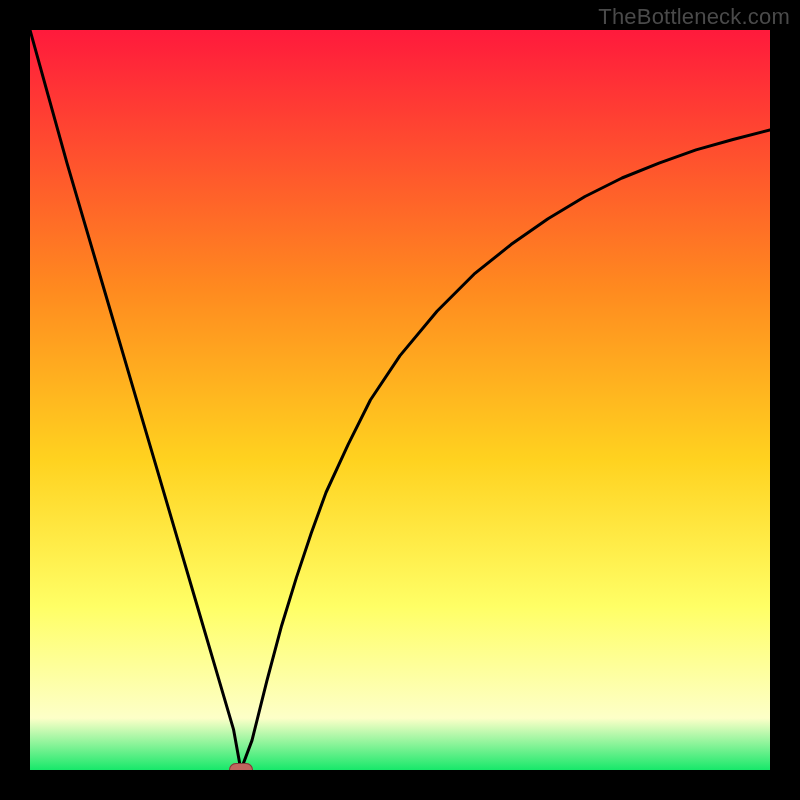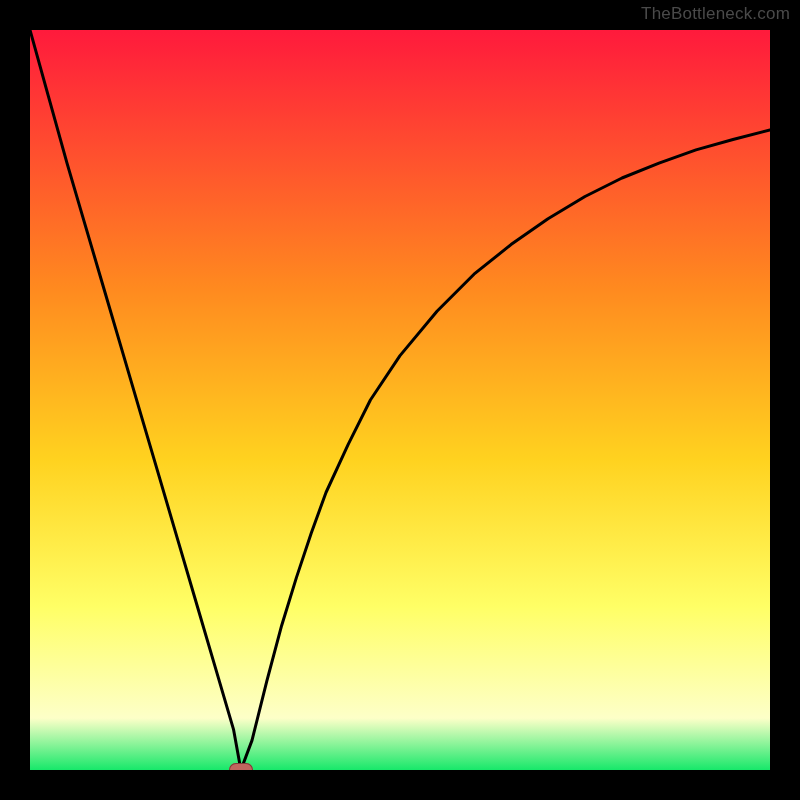--- a/index.html
+++ b/index.html
@@ -27,21 +27,21 @@
   }
   .gradient {
     position: absolute;
     left: 0; top: 0; width: 100%; height: 100%;
   }
   .watermark {
     position: absolute;
     top: 4px;
     right: 10px;
     color: #4a4a4a;
-    font-size: 17px;
+    font-size: 22px;
     font-weight: 500;
     letter-spacing: 0.2px;
     user-select: none;
   }
   svg.curve {
     position: absolute;
     left: 0; top: 0;
     width: 100%; height: 100%;
   }
   .marker {

